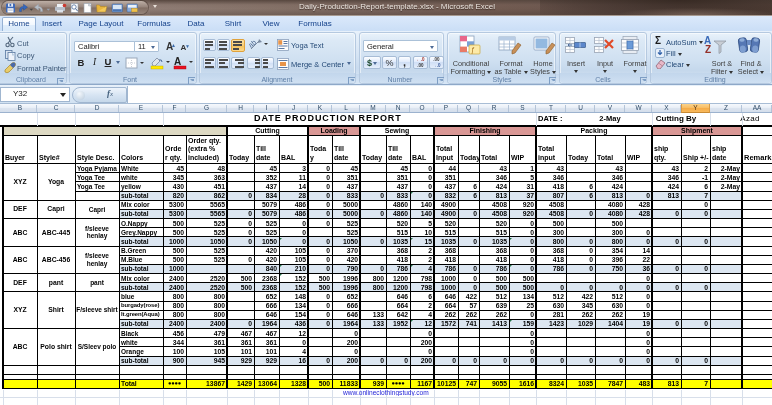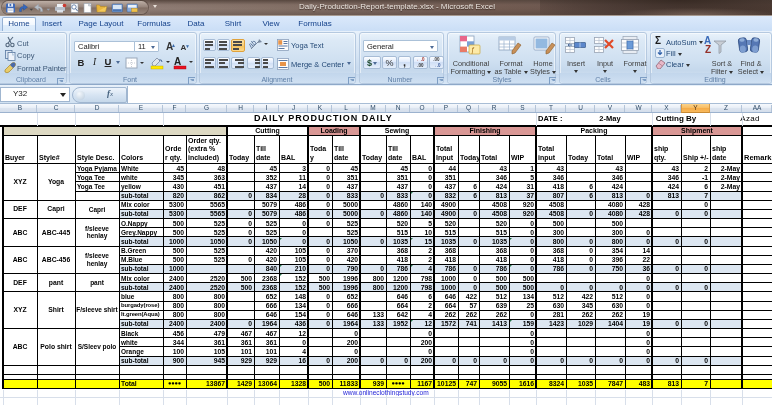--- a/index.html
+++ b/index.html
@@ -355,21 +355,21 @@
 <div class="abs" style="left:680px;top:105px;width:1px;height:7px;background:#b4c4d8;"></div>
 <div class="c" style="left:652px;top:104px;width:29px;height:8.5px;font-size:6.5px;color:#2e4a66;text-align:center;line-height:8.5px;">X</div>
 <div class="abs" style="left:681px;top:104px;width:29px;height:8.5px;background:linear-gradient(#fbd38b,#f8bc62 50%,#f5ab47 52%,#f8b95c);border-left:1px solid #d89a44;border-right:1px solid #d89a44;border-bottom:1px solid #c88a34;"></div>
 <div class="c" style="left:681px;top:104px;width:29px;height:8.5px;font-size:6.5px;color:#4a3014;text-align:center;line-height:8.5px;">Y</div>
 <div class="abs" style="left:741px;top:105px;width:1px;height:7px;background:#b4c4d8;"></div>
 <div class="c" style="left:710px;top:104px;width:32px;height:8.5px;font-size:6.5px;color:#2e4a66;text-align:center;line-height:8.5px;">Z</div>
 <div class="abs" style="left:771px;top:105px;width:1px;height:7px;background:#b4c4d8;"></div>
 <div class="c" style="left:742px;top:104px;width:30px;height:8.5px;font-size:6.5px;color:#2e4a66;text-align:center;line-height:8.5px;">AA</div>
 
 <div class="abs" style="left:0;top:115px;width:772px;height:290px;background:#fff;"></div>
-<div class="c" style="left:254px;top:112.5px;width:170px;height:12px;font-size:9px;font-weight:bold;line-height:10.5px;text-align:left;letter-spacing:0.95px;">DAILY PRODUCTION DAILY</div>
+<div class="c" style="left:254px;top:112.5px;width:170px;height:12px;font-size:9px;font-weight:bold;line-height:10.5px;text-align:left;letter-spacing:0.95px;">DATE PRODUCTION REPORT</div>
 <div class="c" style="left:538px;top:112.5px;width:40px;height:12px;font-size:7.5px;font-weight:bold;line-height:11px;">DATE :</div>
 <div class="c" style="left:595px;top:112.5px;width:30px;height:12px;font-size:7.5px;font-weight:bold;line-height:11px;text-align:center;">2-May</div>
 <div class="c" style="left:650px;top:112.5px;width:52px;height:12px;font-size:8px;font-weight:bold;line-height:11px;text-align:center;">Cutting By</div>
 <div class="c" style="left:730px;top:112.5px;width:40px;height:12px;font-size:8px;line-height:11px;text-align:center;letter-spacing:0.3px;">Azad</div>
 <div class="c" style="left:3px;top:125.5px;width:224px;height:10px;background:#ddd9c3;font-size:7.0px;text-align:right;padding-right:2px;line-height:10px;"></div>
 <div class="c" style="left:227px;top:125.5px;width:81px;height:10px;background:#fff;font-size:7.0px;font-weight:bold;text-align:center;line-height:10px;">Cutting</div>
 <div class="c" style="left:308px;top:125.5px;width:52px;height:10px;background:#d99795;font-size:7.0px;font-weight:bold;text-align:center;line-height:10px;">Loading</div>
 <div class="c" style="left:360px;top:125.5px;width:74px;height:10px;background:#fff;font-size:7.0px;font-weight:bold;text-align:center;line-height:10px;">Sewing</div>
 <div class="c" style="left:434px;top:125.5px;width:102px;height:10px;background:#d99795;font-size:7.0px;font-weight:bold;text-align:center;line-height:10px;">Finishing</div>
 <div class="c" style="left:536px;top:125.5px;width:116px;height:10px;background:#fff;font-size:7.0px;font-weight:bold;text-align:center;line-height:10px;">Packing</div>

